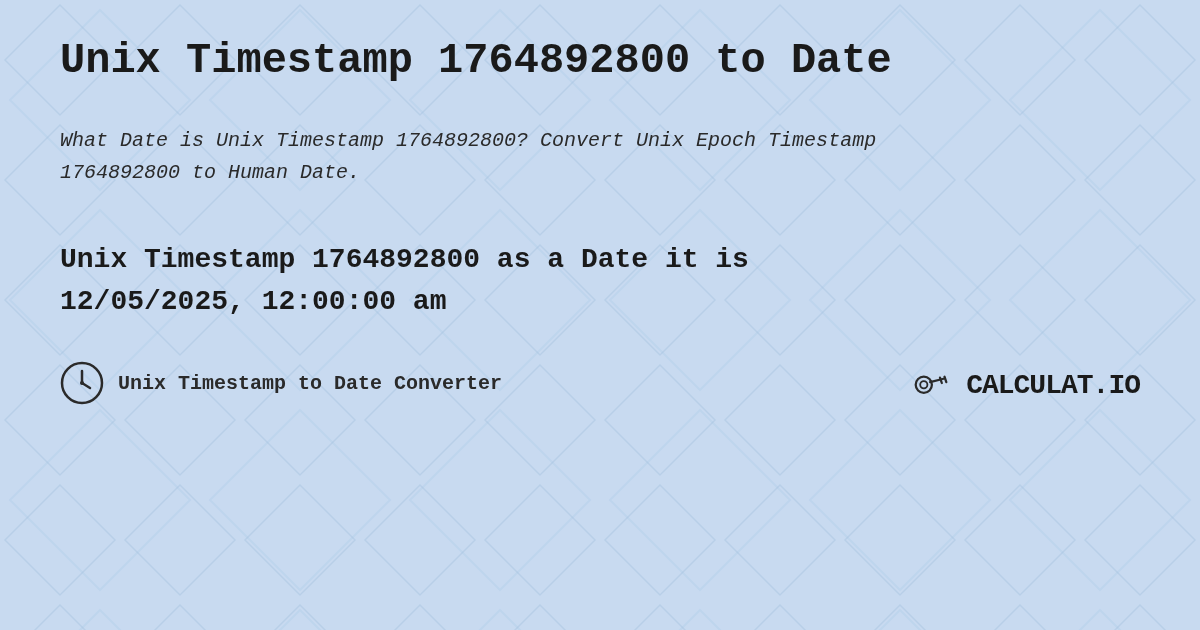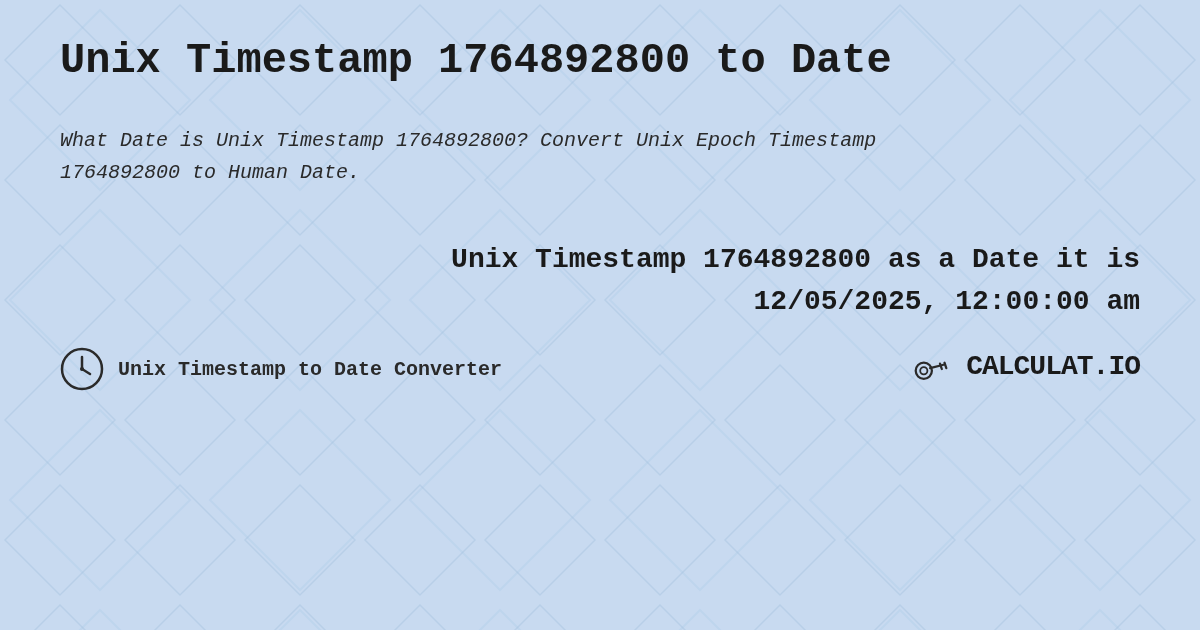--- a/index.html
+++ b/index.html
@@ -45,36 +45,35 @@
       font-size: 20px;
       color: #2a2a2a;
       line-height: 1.6;
       margin-bottom: 50px;
       font-family: 'Courier New', Courier, monospace;
       max-width: 900px;
       font-style: italic;
     }
 
     .result-section {
-      text-align: right;
     }
 
     .result-text {
       font-size: 28px;
       font-weight: 900;
       color: #1a1a1a;
       line-height: 1.5;
       font-family: 'Courier New', Courier, monospace;
     }
 
     .footer {
       display: flex;
       align-items: center;
       justify-content: space-between;
-      margin-top: 24px;
+      margin-top: 38px;
     }
 
     .footer-left {
       display: flex;
       align-items: center;
       gap: 14px;
     }
 
     .clock-icon {
       width: 44px;
@@ -84,21 +83,21 @@
 
     .footer-link-text {
       font-size: 20px;
       font-weight: 700;
       color: #2a2a2a;
       font-family: 'Courier New', Courier, monospace;
     }
 
     .logo-area {
       display: flex;
-      align-items: flex-start;
+      align-items: flex-end;
       gap: 17px;
     }
 
     .logo-icon {
       width: 36px;
       height: 36px;
     }
 
     .logo-text {
       font-size: 28px;

